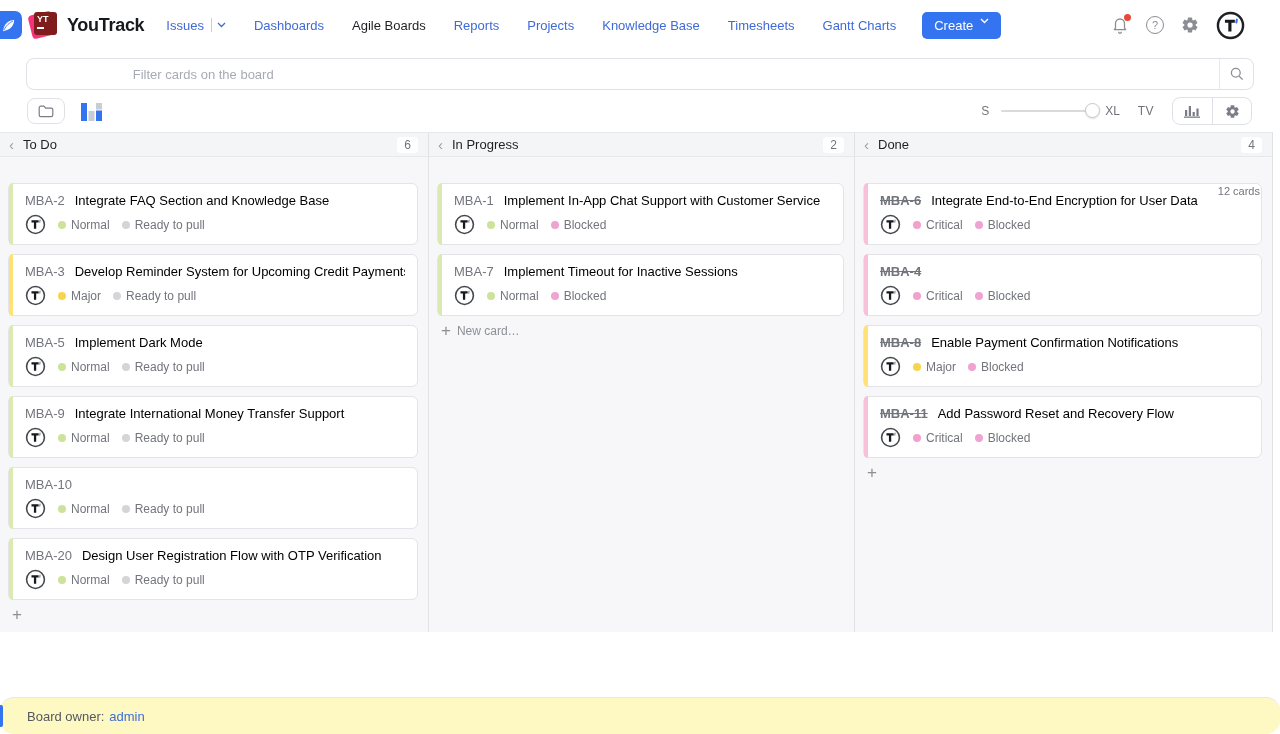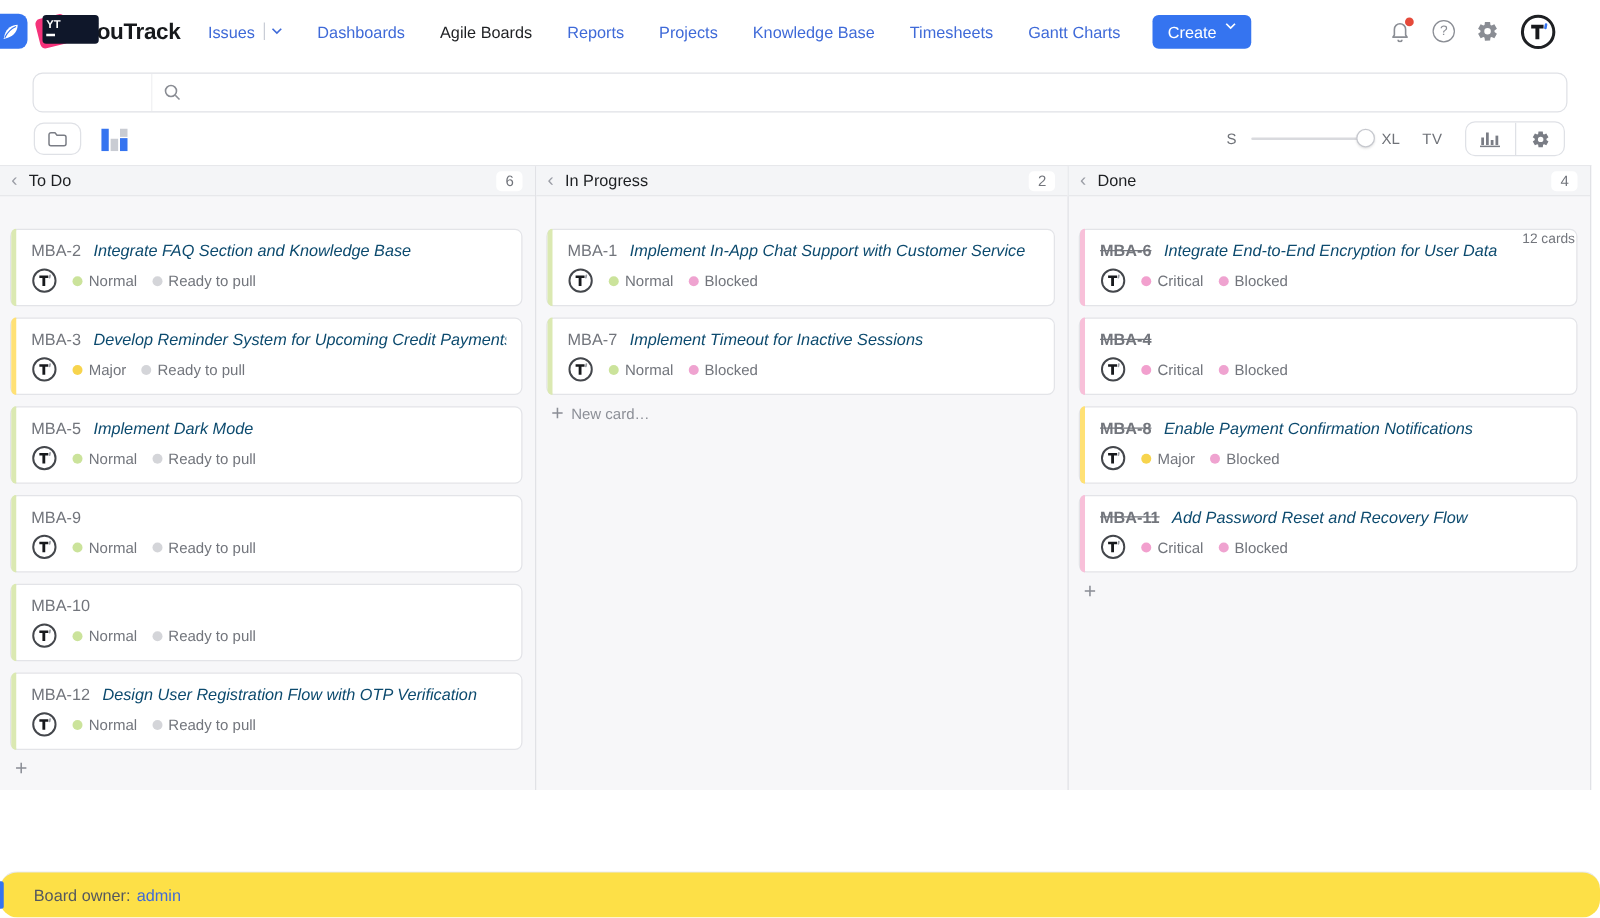--- a/index.html
+++ b/index.html
@@ -7,21 +7,21 @@
     font-family:"Liberation Sans", sans-serif; color:#1e2023; }
   body { position:relative; }
 
   
   .app-header { height:50px; display:flex; align-items:center; padding-right:35px; }
   .panel-toggle { width:28px; height:28px; margin-left:-6px; background:#3574f0;
     border-radius:7px; display:flex; align-items:center; justify-content:center; flex:none; }
   .yt-logo { position:relative; width:26px; height:26px; margin-left:10px; flex:none; }
   .yt-logo .splash { position:absolute; left:-2px; top:1px; width:24px; height:24px;
     background:#f5327a; border-radius:4px; transform:rotate(-14deg); }
-  .yt-logo .sq { position:absolute; left:2px; top:0; width:45px; height:23px; background:#0f172a;
+  .yt-logo .sq { position:absolute; left:2px; top:0; width:23px; height:23px; background:#7f1d1d;
     border-radius:3px; color:#fff; font-size:9px; font-weight:bold; padding:2px 0 0 3px; }
   .yt-logo .sq i { display:block; width:7px; height:2px; background:#fff; margin-top:3px; }
   .app-name { font-size:18px; font-weight:bold; letter-spacing:-.3px; margin-left:9px; color:#17191c; }
   .main-nav { display:flex; align-items:center; gap:28px; margin-left:22px; font-size:13px; }
   .nav-item { display:flex; align-items:center; color:#3f6ad8; cursor:pointer; text-decoration:none; }
   .nav-item.active { color:#1e2023; }
   .nav-dd { display:flex; align-items:center; }
   .nav-sep { width:1px; height:14px; background:#c9cdd6; margin:0 5px 0 7px; }
   .create-btn { margin-left:26px; background:#3574f0; color:#fff; border:none; font-size:13px;
     font-family:inherit; padding:6px 12px; border-radius:5px; display:flex; align-items:flex-start; gap:7px; cursor:pointer; }
@@ -70,31 +70,31 @@
   .col-chev { color:#9b9ea6; font-size:15px; line-height:1; margin-right:9px; cursor:pointer; }
   .col-count { margin-left:auto; background:#fff; border-radius:4px; padding:1px 7px; font-size:12px; color:#72757c; }
   .cards-total { position:absolute; top:52px; right:12px; font-size:11px; color:#72757c; }
   .card-list { display:flex; flex-direction:column; gap:9px; padding:26px 10px 0 8px; }
   .card { position:relative; height:62px; background:#fff; border:1px solid #e3e4e8; border-radius:6px;
     padding:9px 12px 9px 16px; display:flex; flex-direction:column; justify-content:space-between; cursor:pointer; }
   .strip { position:absolute; left:0; top:-1px; bottom:-1px; width:4px; border-radius:6px 0 0 6px; }
   .card-top { display:flex; align-items:baseline; white-space:nowrap; overflow:hidden; }
   .card-id { color:#72757c; font-size:13px; margin-right:10px; flex:none; }
   .card-id.resolved { text-decoration:line-through;font-weight:bold; }
-  .card-title { color:#0c4a6e; font-size:13px;font-style:italic; }
+  .card-title { color:#000000; font-size:13px; }
   .card-bottom { display:flex; align-items:center; gap:12px; }
   .avatar-sm { display:flex; }
   .field { display:flex; align-items:center; gap:5px; font-size:12px; color:#72757c; }
   .dot { width:8px; height:8px; border-radius:50%; flex:none; }
   .add-card { display:flex; align-items:center; gap:6px; margin:8px 4px 0 12px;
     color:#8c8f97; font-size:12px; cursor:pointer; }
   .add-card .plus { font-size:17px; line-height:14px; color:#8c8f97; }
 
   
-  .board-footer { position:absolute; left:0; right:0; bottom:0; height:37px; background:#fde047;
+  .board-footer { position:absolute; left:0; right:0; bottom:0; height:37px; background:#fef9c3;
     border-top:1px solid #e7e8eb; display:flex; align-items:center; padding-left:27px; font-size:13px; color:#55585e;border-radius:14px; }
   .owner-link { color:#3f6ad8; margin-left:5px; text-decoration:none; cursor:pointer; }
   .footer-accent { position:absolute; left:0; top:7px; width:3px; height:22px; background:#3574f0; border-radius:0 2px 2px 0; }
 </style>
 </head>
 <body>
 
 <header class="app-header">
   <div class="panel-toggle">
     <svg width="15" height="15" viewBox="0 0 24 24">
@@ -188,20 +188,21 @@
   </div>
 </header>
 
 <div class="filter-bar">
   <button class="board-btn">
     <span>Testomat</span>
     <svg width="9" height="6" viewBox="0 0 9 6">
       <polyline points="1,1 4.5,4.5 8,1" fill="none" stroke="#fff" stroke-width="1.4"></polyline>
     </svg>
   </button>
+  <input class="filter-input" value="" placeholder="Filter cards on the board" style="">
   <span class="search-btn">
     <svg width="16" height="16" viewBox="0 0 20 20" fill="none" stroke="#8a8d94" stroke-width="1.6">
       <circle cx="8.5" cy="8.5" r="5.5"></circle>
         <line x1="12.8" y1="12.8" x2="17" y2="17"></line>
     </svg>
   </span>
 </div>
 
 <div class="board-toolbar">
   <span class="folder-btn">
@@ -323,20 +324,21 @@
         <span class="dot s-dot" style="background: rgb(212, 213, 217);"></span>
         <span class="field-label">Ready to pull</span>
       </span>
     </div>
   </div>
 
   <div class="card">
     <span class="strip" style="background: rgb(219, 233, 178);"></span>
     <div class="card-top">
       <span class="card-id">MBA-9</span>
+      <span class="card-title">Integrate International Money Transfer Support</span>
     </div>
     <div class="card-bottom">
       <span class="avatar-sm">
         <svg width="21" height="21" viewBox="0 0 24 24">
           <circle cx="12" cy="12" r="10.2" fill="#fff" stroke="#44474c" stroke-width="1.8"></circle>
           <path d="M7.4 7.2h8.2v2.5h-2.8v7.2h-2.6V9.7H7.4z" fill="#17191c"></path>
           <rect x="16.2" y="6.3" width="1.6" height="3.8" rx="0.8" fill="#9a9da4" transform="rotate(10 17 8.2)"></rect>
         </svg>
       </span>
       <span class="field">
@@ -370,21 +372,21 @@
       <span class="field">
         <span class="dot s-dot" style="background: rgb(212, 213, 217);"></span>
         <span class="field-label">Ready to pull</span>
       </span>
     </div>
   </div>
 
   <div class="card">
     <span class="strip" style="background: rgb(219, 233, 178);"></span>
     <div class="card-top">
-      <span class="card-id">MBA-12</span>
+      <span class="card-id">MBA-20</span>
       <span class="card-title">Design User Registration Flow with OTP Verification</span>
     </div>
     <div class="card-bottom">
       <span class="avatar-sm">
         <svg width="21" height="21" viewBox="0 0 24 24">
           <circle cx="12" cy="12" r="10.2" fill="#fff" stroke="#44474c" stroke-width="1.8"></circle>
           <path d="M7.4 7.2h8.2v2.5h-2.8v7.2h-2.6V9.7H7.4z" fill="#17191c"></path>
           <rect x="16.2" y="6.3" width="1.6" height="3.8" rx="0.8" fill="#9a9da4" transform="rotate(10 17 8.2)"></rect>
         </svg>
       </span>

